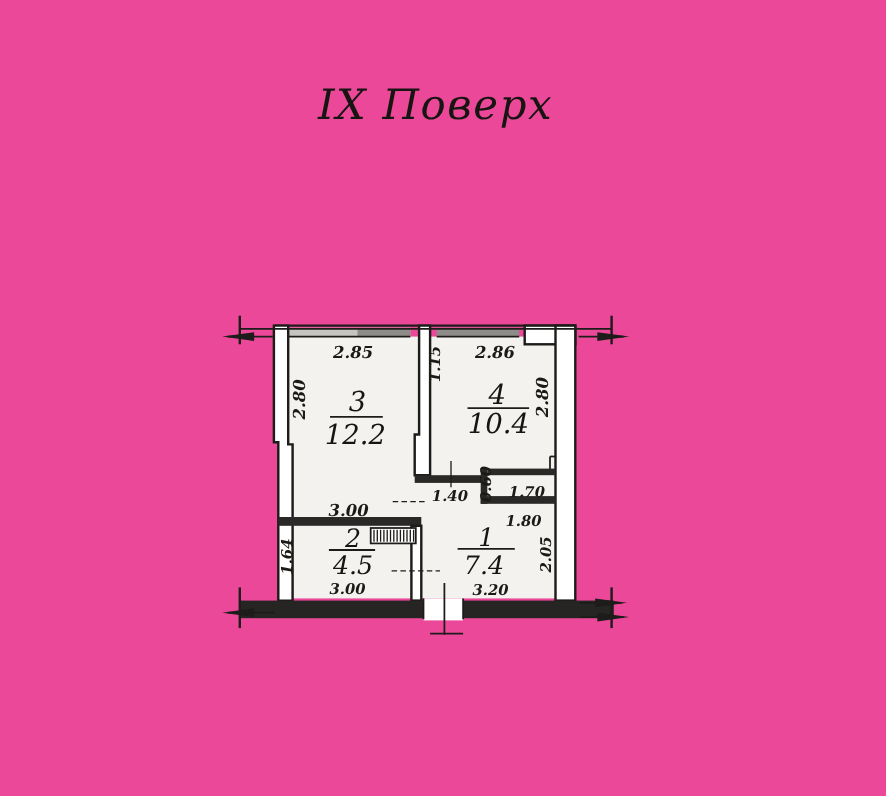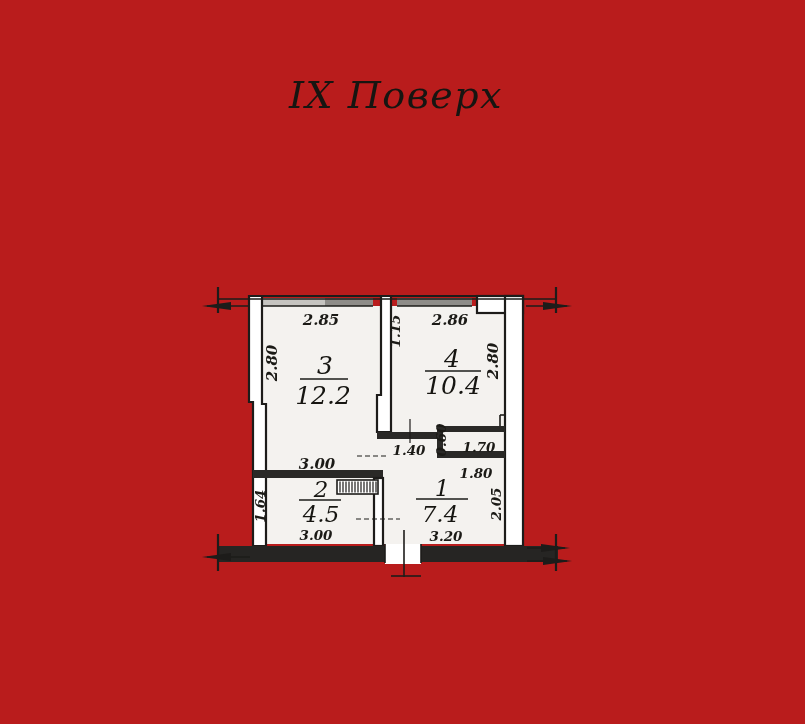--- a/index.html
+++ b/index.html
@@ -1,17 +1,17 @@
 <!DOCTYPE html>
 <html><head>
 <meta charset="utf-8">
 <style>
   html,body{margin:0;padding:0;background:#ffffff;}
   body{width:805px;height:724px;overflow:hidden;font-family:"DejaVu Serif",serif;}
-  .stage{position:relative;width:805px;height:724px;background:#b91c1c;}
+  .stage{position:relative;width:805px;height:724px;background:#ec4899;}
   svg{position:absolute;left:0;top:0;}
   .ink{stroke:#1d1c1a;}
   .thin{stroke-width:1.2;}
   .med{stroke-width:1.6;}
   .wall{stroke-width:2.2;}
   .nofill{fill:none;}
   .title-text{font:italic 38px "DejaVu Serif",serif;fill:#161511;letter-spacing:1.5px;text-anchor:middle;}
   .room-num{font:italic 25px "DejaVu Serif",serif;fill:#161511;text-anchor:middle;}
   .room-area{font:italic 25px "DejaVu Serif",serif;fill:#161511;text-anchor:middle;}
   .room-num-sm{font:italic 23px "DejaVu Serif",serif;fill:#161511;text-anchor:middle;}

